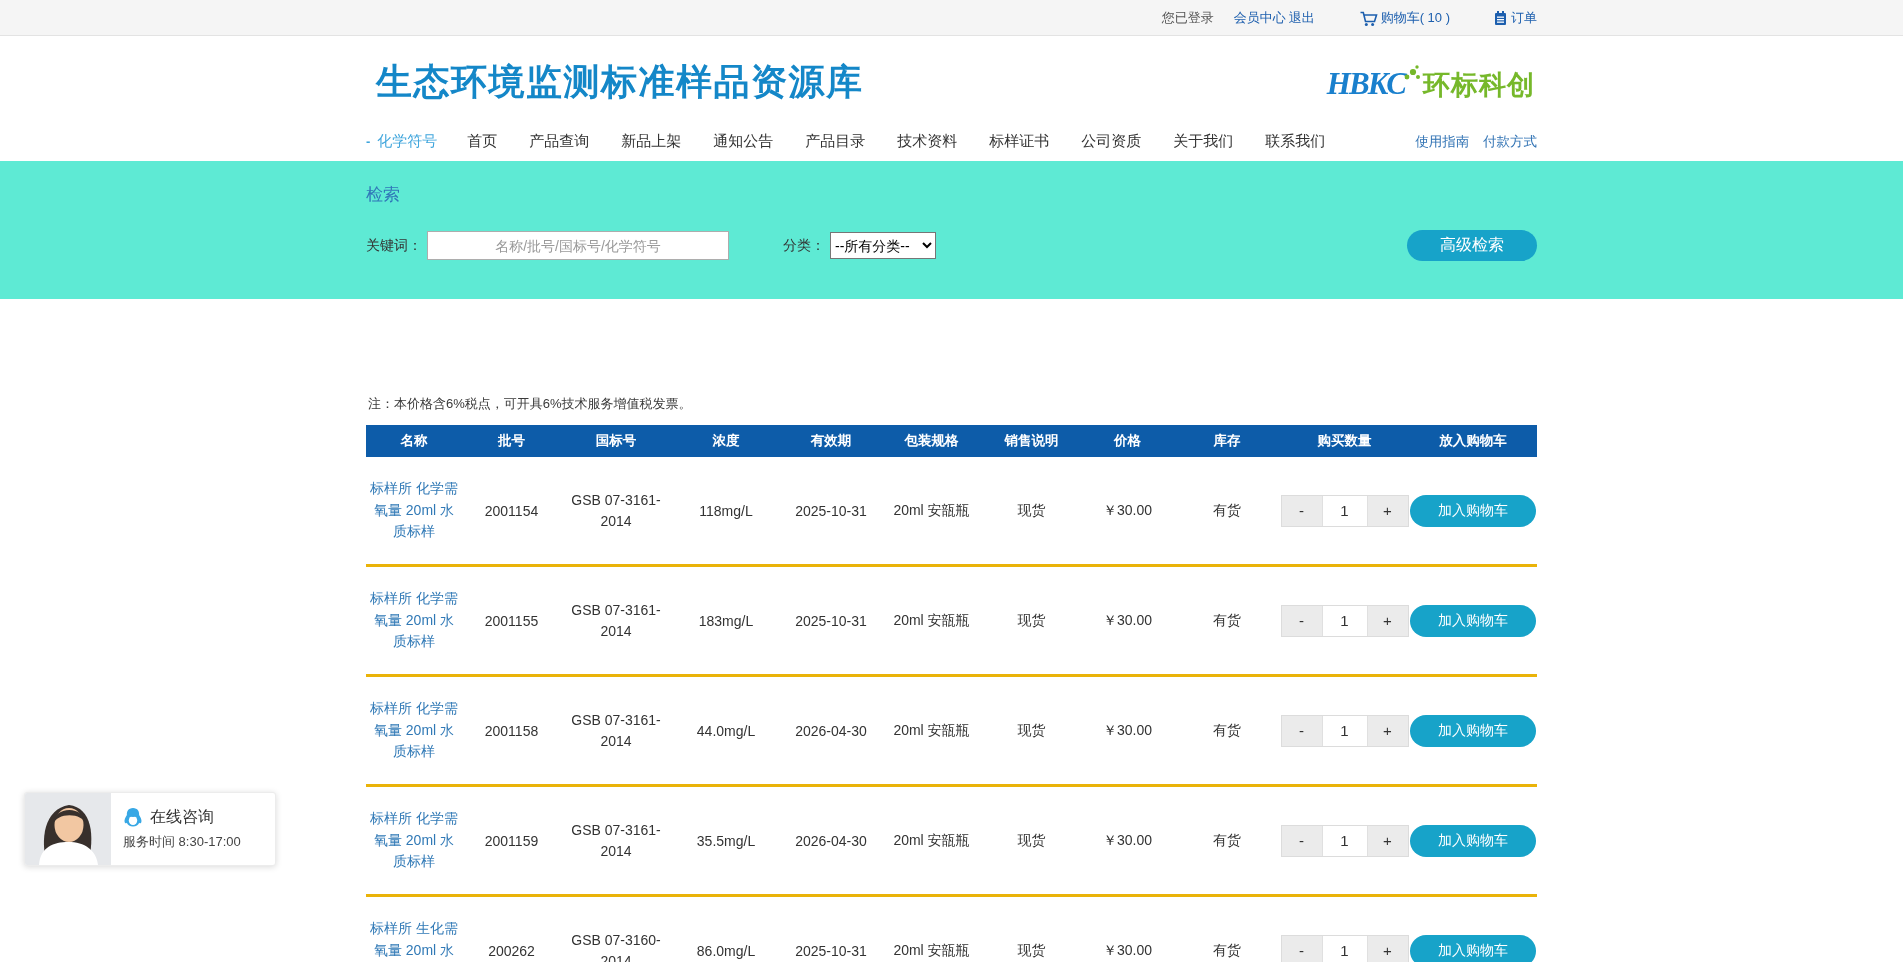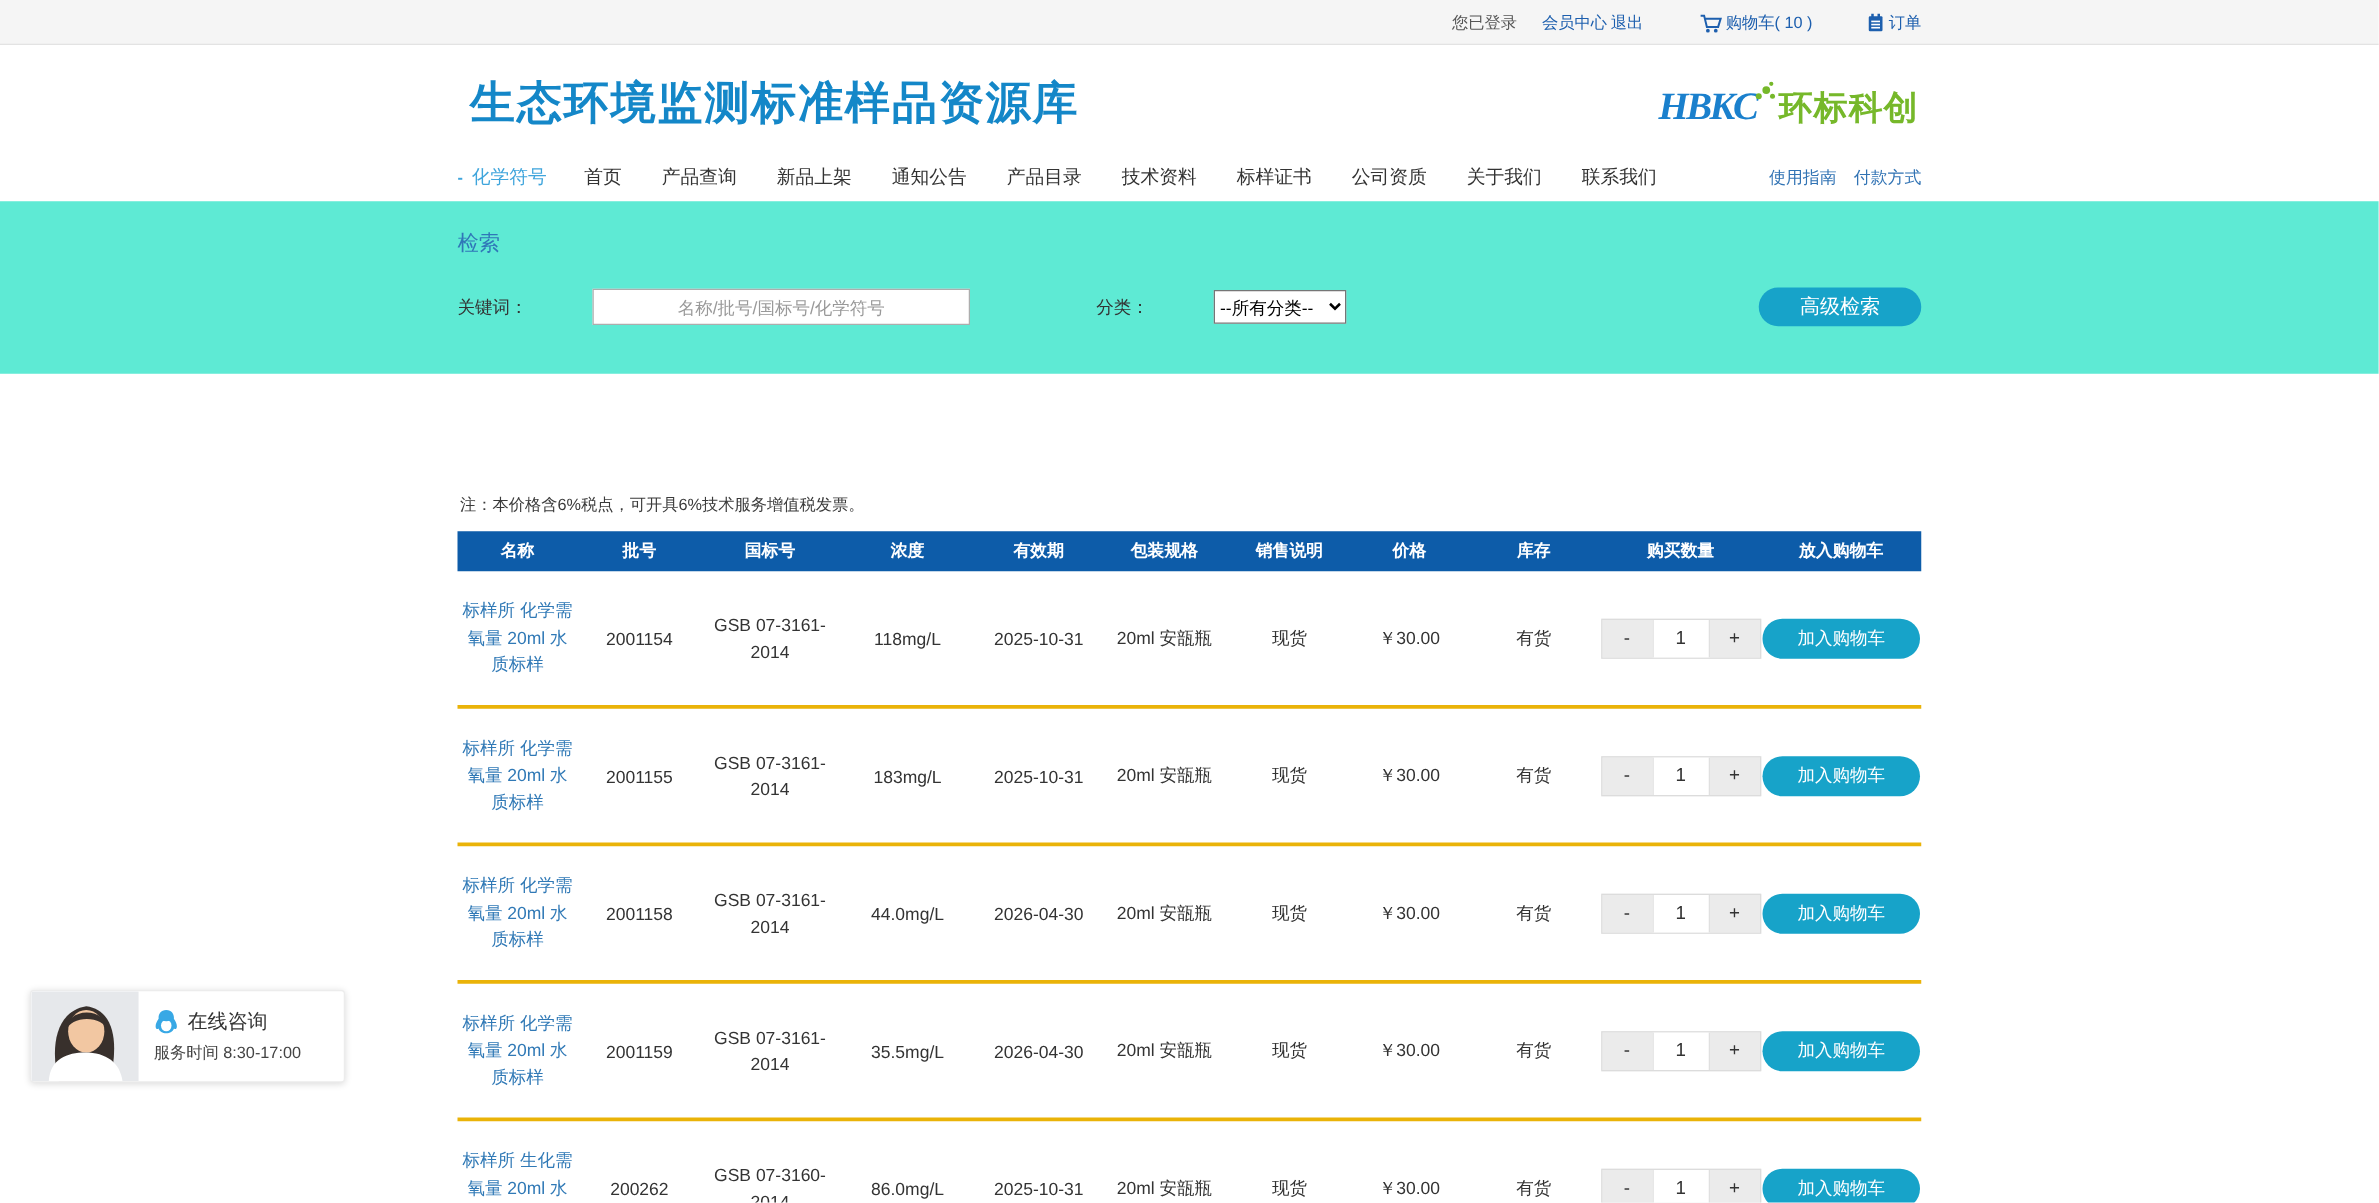--- a/index.html
+++ b/index.html
@@ -31,21 +31,21 @@
   .nav { display:flex; align-items:center; height:39px; font-size:15px; }
   .nav-cat { color:#3fa5dc; margin-right:30px; display:inline-flex; align-items:center; gap:7px; cursor:pointer; }
   .nav-cat .bullet { font-weight:bold; font-size:13px; }
   .nav-item { color:#333; margin-right:32px; cursor:pointer; text-decoration:none; }
   .nav-right { position:absolute; right:0; font-size:13.5px; }
   .nav-right a { color:#3173b4; margin-left:10px; cursor:pointer; }
 
   
   .search-band { background:#5eead4; padding:22px 0 38px; }
   .search-title { font-size:17px; color:#3077b8; }
-  .search-row { display:flex; align-items:center; margin-top:24px; font-size:14px;gap:47px; }
+  .search-row { display:flex; align-items:center; margin-top:24px; font-size:14px; }
   .kw-input { width:302px; height:29px; border:1px solid #adadad; margin-left:5px; text-align:center; font-size:14px; color:#333; background:#fff; outline:none; }
   .kw-input::placeholder { color:#999; }
   .cat-label { margin-left:54px; }
   .cat-select { width:106px; height:27px; border:1px solid #767676; background:#fff; font-size:14px; margin-left:5px; }
   .adv-btn { margin-left:auto; width:130px; height:31px; border:none; border-radius:16px; background:#17a3c9; color:#fff; font-size:16px; cursor:pointer; }
 
   
   .main { margin-top:96px; }
   .note { font-size:13px; color:#3a3a3a; margin:0 0 12px 2px; }
   .thead { display:flex; background:#0d5ca9; height:32px; align-items:center; color:#fff; font-size:13.5px; font-weight:bold; }

